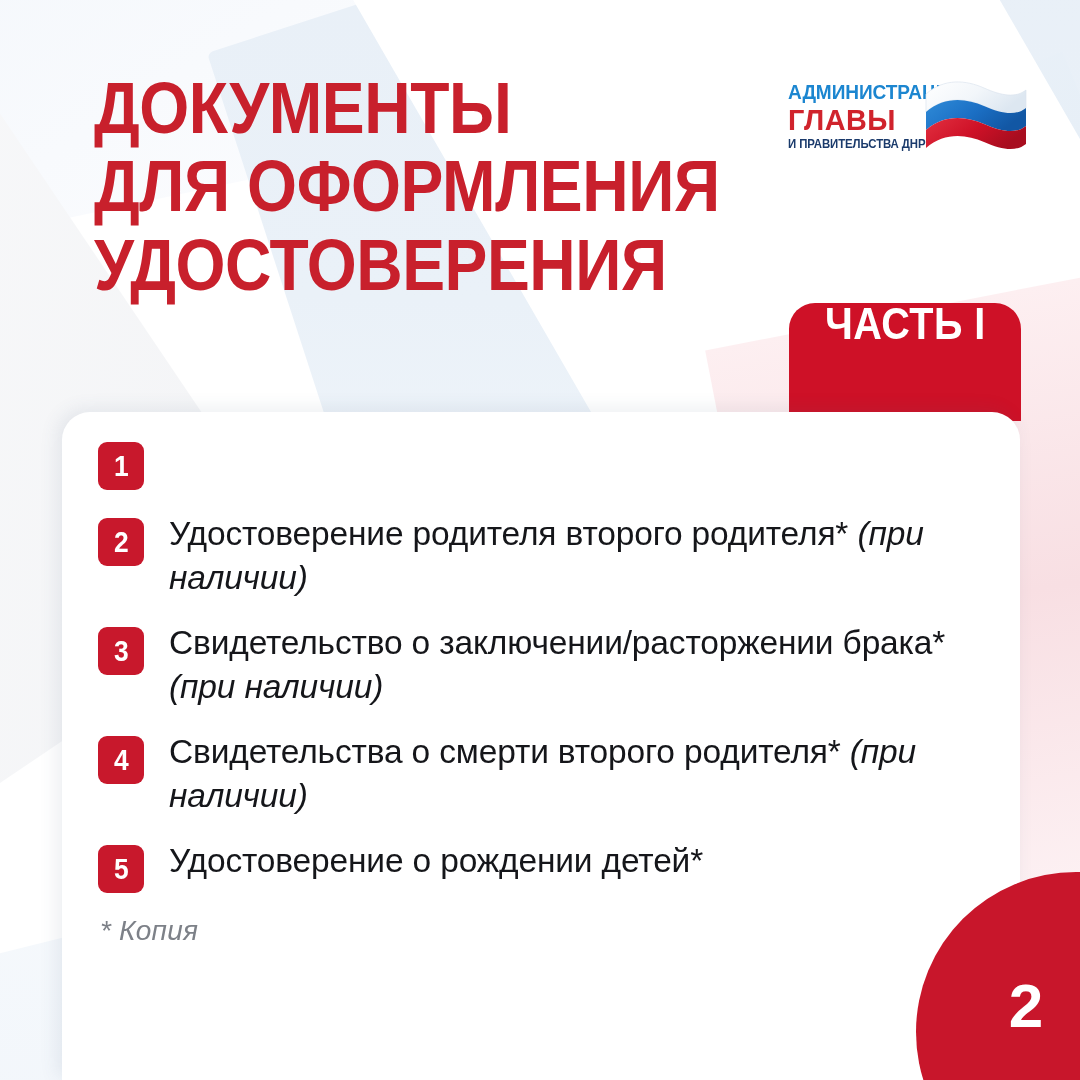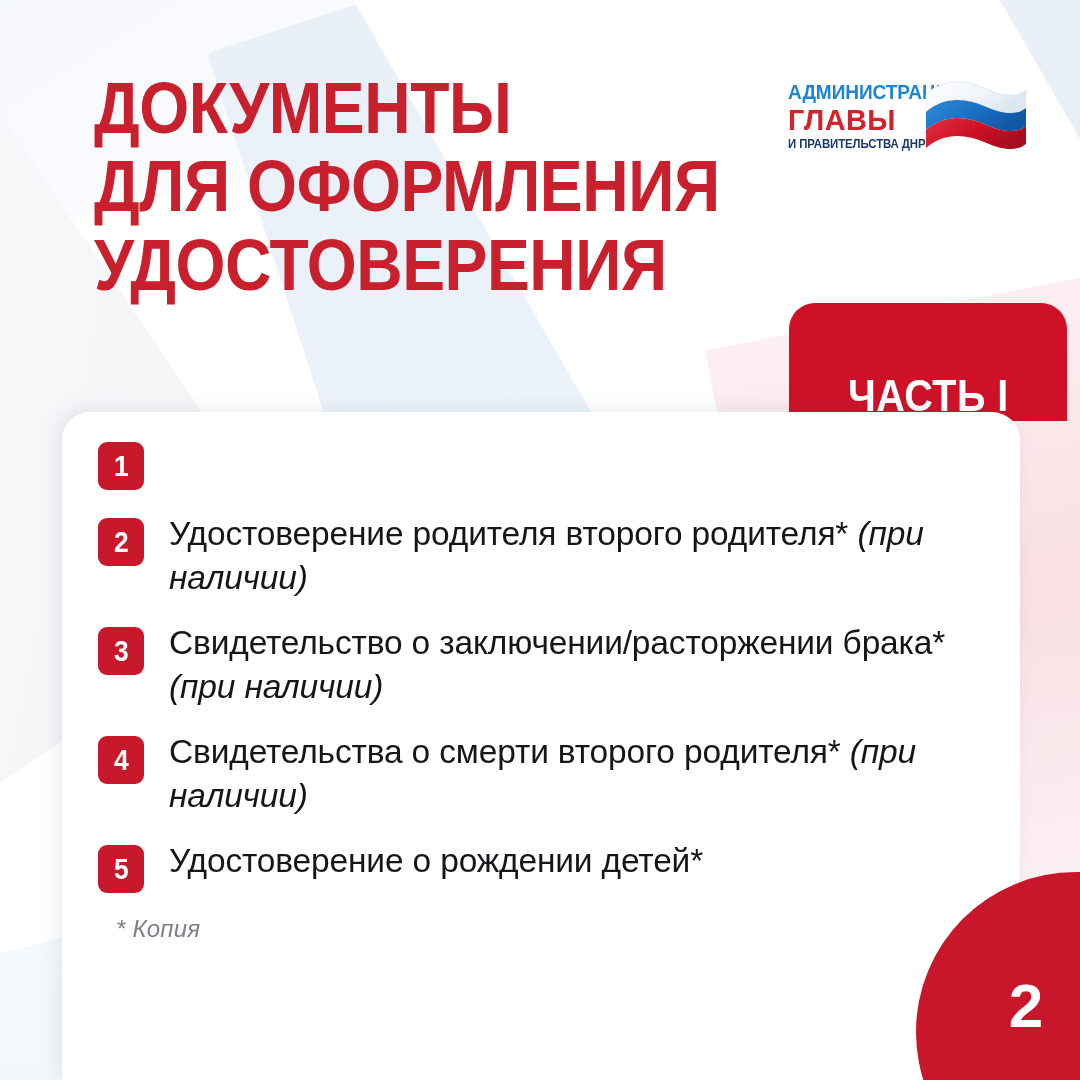--- a/index.html
+++ b/index.html
@@ -174,26 +174,26 @@
     position: absolute;
     right: -6px;
     top: 0px;
   }
 
   
   .part-badge {
     position: absolute;
     left: 789px;
     top: 303px;
-    width: 278px;
+    width: 232px;
     height: 118px;
     background: #CE1127;
     border-radius: 26px 26px 0 0;
     display: flex;
-    align-items: flex-end;
+    align-items: flex-start;
     justify-content: center;
   }
   .part-badge-label {
     font-family: "Liberation Sans Narrow", "Liberation Sans", sans-serif;
     font-weight: 700;
     font-size: 44px;
     letter-spacing: 0.5px;
     color: #ffffff;
     transform: scaleX(0.9);
     white-space: nowrap;
@@ -252,25 +252,25 @@
     line-height: 1.30;
     color: #15161A;
     letter-spacing: -0.15px;
   }
   .item-text .it {
     font-style: italic;
   }
 
   .footnote {
     margin-top: 22px;
-    margin-left: 18px;
+    margin-left: 2px;
     font-family: "Liberation Sans", "DejaVu Sans", sans-serif;
     font-style: italic;
     font-weight: 400;
-    font-size: 24px;
+    font-size: 28px;
     color: #7D8188;
     letter-spacing: 0.2px;
   }
 
   
   .page-circle {
     position: absolute;
     left: 916px;
     top: 872px;
     width: 320px;

